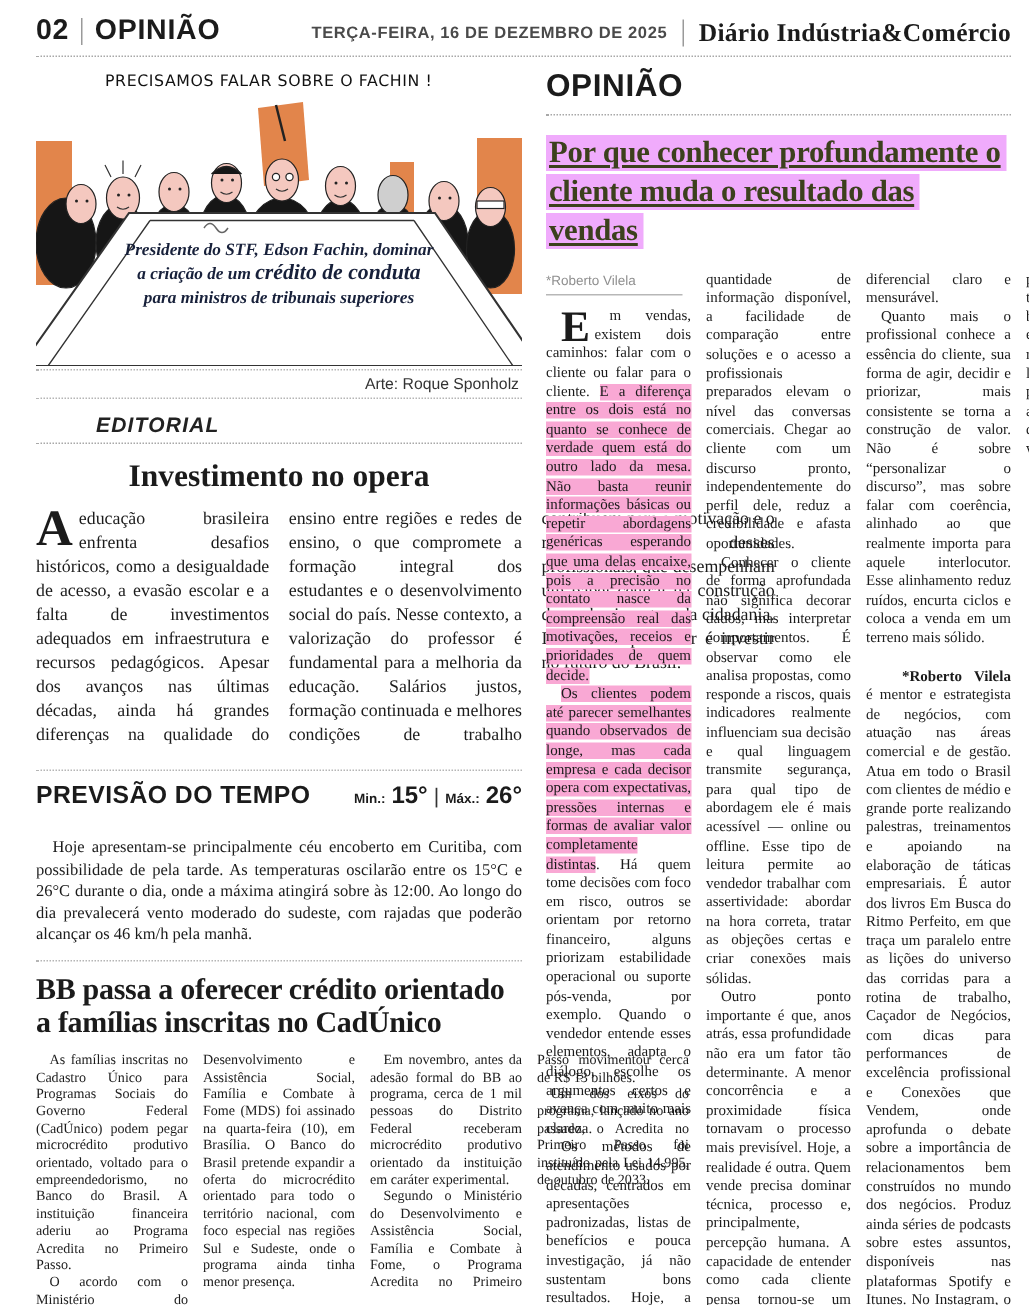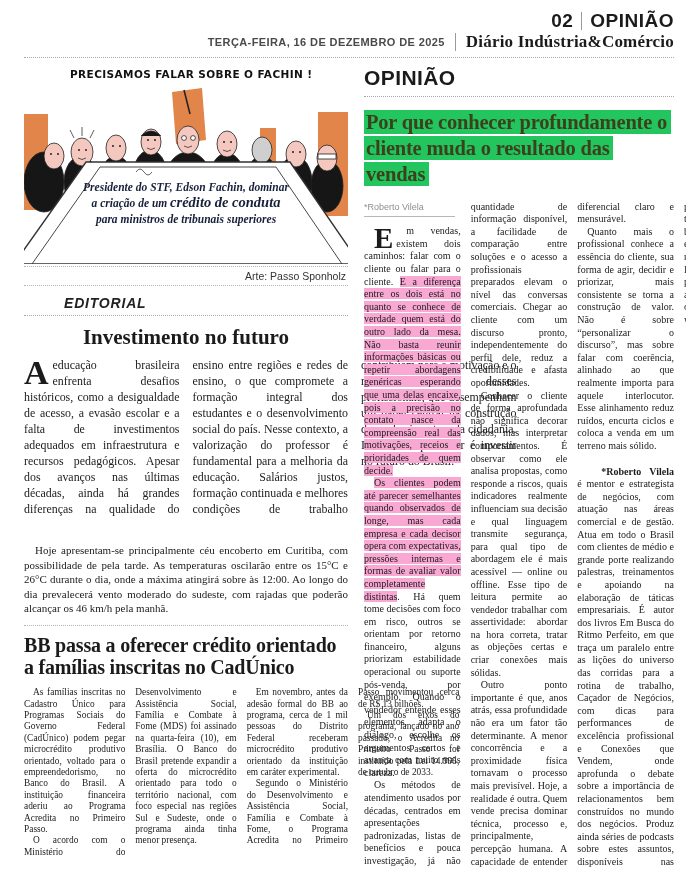--- a/index.html
+++ b/index.html
@@ -1,40 +1,40 @@
 <!DOCTYPE html>
 <html lang="pt-BR"><head>
 <meta charset="utf-8">
 <style>
   * { margin:0; padding:0; box-sizing:border-box; }
   html,body { width:686px; height:870px; background:#ffffff; overflow:hidden;
               font-family:"Liberation Serif", serif; color:#1b1b1b; }
   .page { padding:10px 12px 0 24px; }
 
   
-  .banner { display:flex; align-items:flex-end; padding-bottom:5px;flex-direction:column; }
+  .banner { display:flex; justify-content:space-between; align-items:flex-end; padding-bottom:5px; }
   .banner-left { display:flex; align-items:center; gap:8px; font-family:"Liberation Sans",sans-serif; }
   .pagenum { font-size:19px; font-weight:800; letter-spacing:.5px; }
   .vline { width:1px; height:18px; background:#9a9a9a; }
   .section-name { font-size:19px; font-weight:800; letter-spacing:.5px; }
   .banner-right { display:flex; align-items:center; gap:10px; }
   .edition-date { font-family:"Liberation Sans",sans-serif; font-size:11px; letter-spacing:.4px; color:#4a4a4a; font-weight:600; }
   .masthead { font-size:17px; font-weight:700; letter-spacing:.2px; }
   .dotted { border-top:1px dotted #a8a8a8; }
 
   
   .main { display:flex; gap:16px; margin-top:8px; }
   .leftcol { width:324px; flex:none; }
   .rightcol { flex:1; min-width:0; }
 
   
   .cartoon { position:relative; height:198px; }
   .cartoon svg { position:absolute; inset:0; }
   .speech { position:absolute; top:2px; left:46px; font-family:"DejaVu Sans",sans-serif;
-            font-size:10.5px; font-weight:700; letter-spacing:.4px; color:#111; white-space:nowrap; }
+            font-size:10.5px; font-weight:400; letter-spacing:.4px; color:#111; white-space:nowrap; }
   .cartoon-caption { position:absolute; top:114px; left:50%; transform:translateX(-50%);
             width:212px; text-align:center; font-style:italic; font-weight:700;
             font-size:11.5px; line-height:1.22; color:#17203a; }
   .cartoon-caption .bold { font-size:14.5px; }
   .credit { border-top:1px dotted #b5b5b5; border-bottom:1px dotted #b5b5b5;
             text-align:right; font-family:"Liberation Sans",sans-serif; font-size:10.5px;
             color:#333; padding:3px 2px; margin-top:2px; }
 
   
   .ed-label { font-family:"Liberation Sans",sans-serif; font-style:italic; font-size:14px;
@@ -62,22 +62,22 @@
   .bb-title { font-weight:800; font-size:20px; line-height:1.14; margin:8px 0 8px; letter-spacing:-.2px; }
   .bb-body { column-count:3; column-gap:10px; column-fill:auto; height:176px;
              font-size:9.4px; line-height:11.4px; text-align:justify; hyphens:auto; }
   .bb-body p { margin:0; text-indent:9px; }
 
   
   .op-label { font-family:"Liberation Sans",sans-serif; font-weight:800; font-size:21px;
               letter-spacing:.4px; padding-bottom:6px; }
   .op-headline { margin-top:12px; font-weight:800; font-size:20.5px; line-height:1.28;
                  color:#3c401d; letter-spacing:-.2px; }
-  .hl-block { background:#22c55e; padding:1px 4px 1px 2px;
-              box-decoration-break:clone; -webkit-box-decoration-break:clone; }
+  .hl-block { background:#f0abfc; padding:1px 4px 1px 2px;
+              box-decoration-break:clone;text-decoration:underline; -webkit-box-decoration-break:clone; }
   .op-body { margin-top:13px; column-count:3; column-gap:10px; column-fill:auto; height:702px;
              font-size:10px; line-height:12.6px; text-align:justify; hyphens:auto; }
   .op-body p { margin:0; text-indent:10px; }
   .op-body .dropcap { font-size:29px; line-height:24px; padding:1px 3px 0 0; }
   .byline { font-family:"Liberation Sans",sans-serif; font-size:9px; color:#8f8f8f;
             border-bottom:1px solid #b7b7b7; padding-bottom:3px; margin-bottom:8px; width:94%; }
   .hl { background:#f9a8d4; }
   .bold { font-weight:700; }
   p.bio { margin-top:13px; text-indent:24px; }
 </style>
@@ -157,29 +157,39 @@
 
           <polygon points="62,96 266,96 336,198 -10,198" fill="#ffffff" stroke="#333" stroke-width="1.4"></polygon>
           <path d="M76,101 L8,198 M252,101 L318,198 M76,101 L252,101" fill="none" stroke="#333" stroke-width="0.9"></path>
           <path d="M112,106 q4,-6 8,0 q4,6 8,0" fill="none" stroke="#666" stroke-width="1"></path>
         </svg>
         <div class="speech">PRECISAMOS FALAR SOBRE O FACHIN !</div>
         <div class="cartoon-caption">
             <p class="nodent"><span>Presidente do STF, Edson Fachin, dominar a criação de um </span><span class="bold">crédito de conduta</span><span> para ministros de tribunais superiores</span></p>
           </div>
       </div>
-      <div class="credit">Arte: Passo Sponholz</div>
+      <div class="credit">Arte: Roque Sponholz</div>
 
       <div class="ed-label">EDITORIAL</div>
       <div class="dotted"></div>
-      <div class="ed-title">Investimento no futuro</div>
+      <div class="ed-title">Investimento no opera</div>
       <div class="ed-body">
           <p class="nodent"><span class="dropcap">A</span><span> educação brasileira enfrenta desafios históricos, como a desigualdade de acesso, a evasão escolar e a falta de investimentos adequados em infraestrutura e recursos pedagógicos. Apesar dos avanços nas últimas décadas, ainda há grandes diferenças na qualidade do ensino entre regiões e redes de ensino, o que compromete a formação integral dos estudantes e o desenvolvimento social do país. Nesse contexto, a valorização do professor é fundamental para a melhoria da educação. Salários justos, formação continuada e melhores condições de trabalho contribuem para a motivação e o reconhecimento desses profissionais, que desempenham um papel central na construção do conhecimento e da cidadania. Investir no professor é investir no futuro do Brasil.</span></p>
         </div>
 
+      <div class="weather-head">
+        <span class="weather-title">PREVISÃO DO TEMPO</span>
+        <span class="temps">
+          <span class="lbl">Min.:</span>
+          <span class="val">15°</span>
+          <span class="sep">|</span>
+          <span class="lbl">Máx.:</span>
+          <span class="val">26°</span>
+        </span>
+      </div>
       <div class="weather-body">
         <p>Hoje apresentam-se principalmente céu encoberto em Curitiba, com possibilidade de pela tarde. As temperaturas oscilarão entre os 15°C e 26°C durante o dia, onde a máxima atingirá sobre às 12:00. Ao longo do dia prevalecerá vento moderado do sudeste, com rajadas que poderão alcançar os 46 km/h pela manhã.</p>
       </div>
 
       <div class="bb-rule"></div>
       <div class="bb-title">BB passa a oferecer crédito orientado a famílias inscritas no CadÚnico</div>
       <div class="bb-body">
           <p class="nodent"><span>As famílias inscritas no Cadastro Único para Programas Sociais do Governo Federal (CadÚnico) podem pegar microcrédito produtivo orientado, voltado para o empreendedorismo, no Banco do Brasil. A instituição financeira aderiu ao Programa Acredita no Primeiro Passo.</span></p>
           <p><span>O acordo com o Ministério do Desenvolvimento e Assistência Social, Família e Combate à Fome (MDS) foi assinado na quarta-feira (10), em Brasília. O Banco do Brasil pretende expandir a oferta do microcrédito orientado para todo o território nacional, com foco especial nas regiões Sul e Sudeste, onde o programa ainda tinha menor presença.</span></p>
           <p><span>Em novembro, antes da adesão formal do BB ao programa, cerca de 1 mil pessoas do Distrito Federal receberam microcrédito produtivo orientado da instituição em caráter experimental.</span></p>

